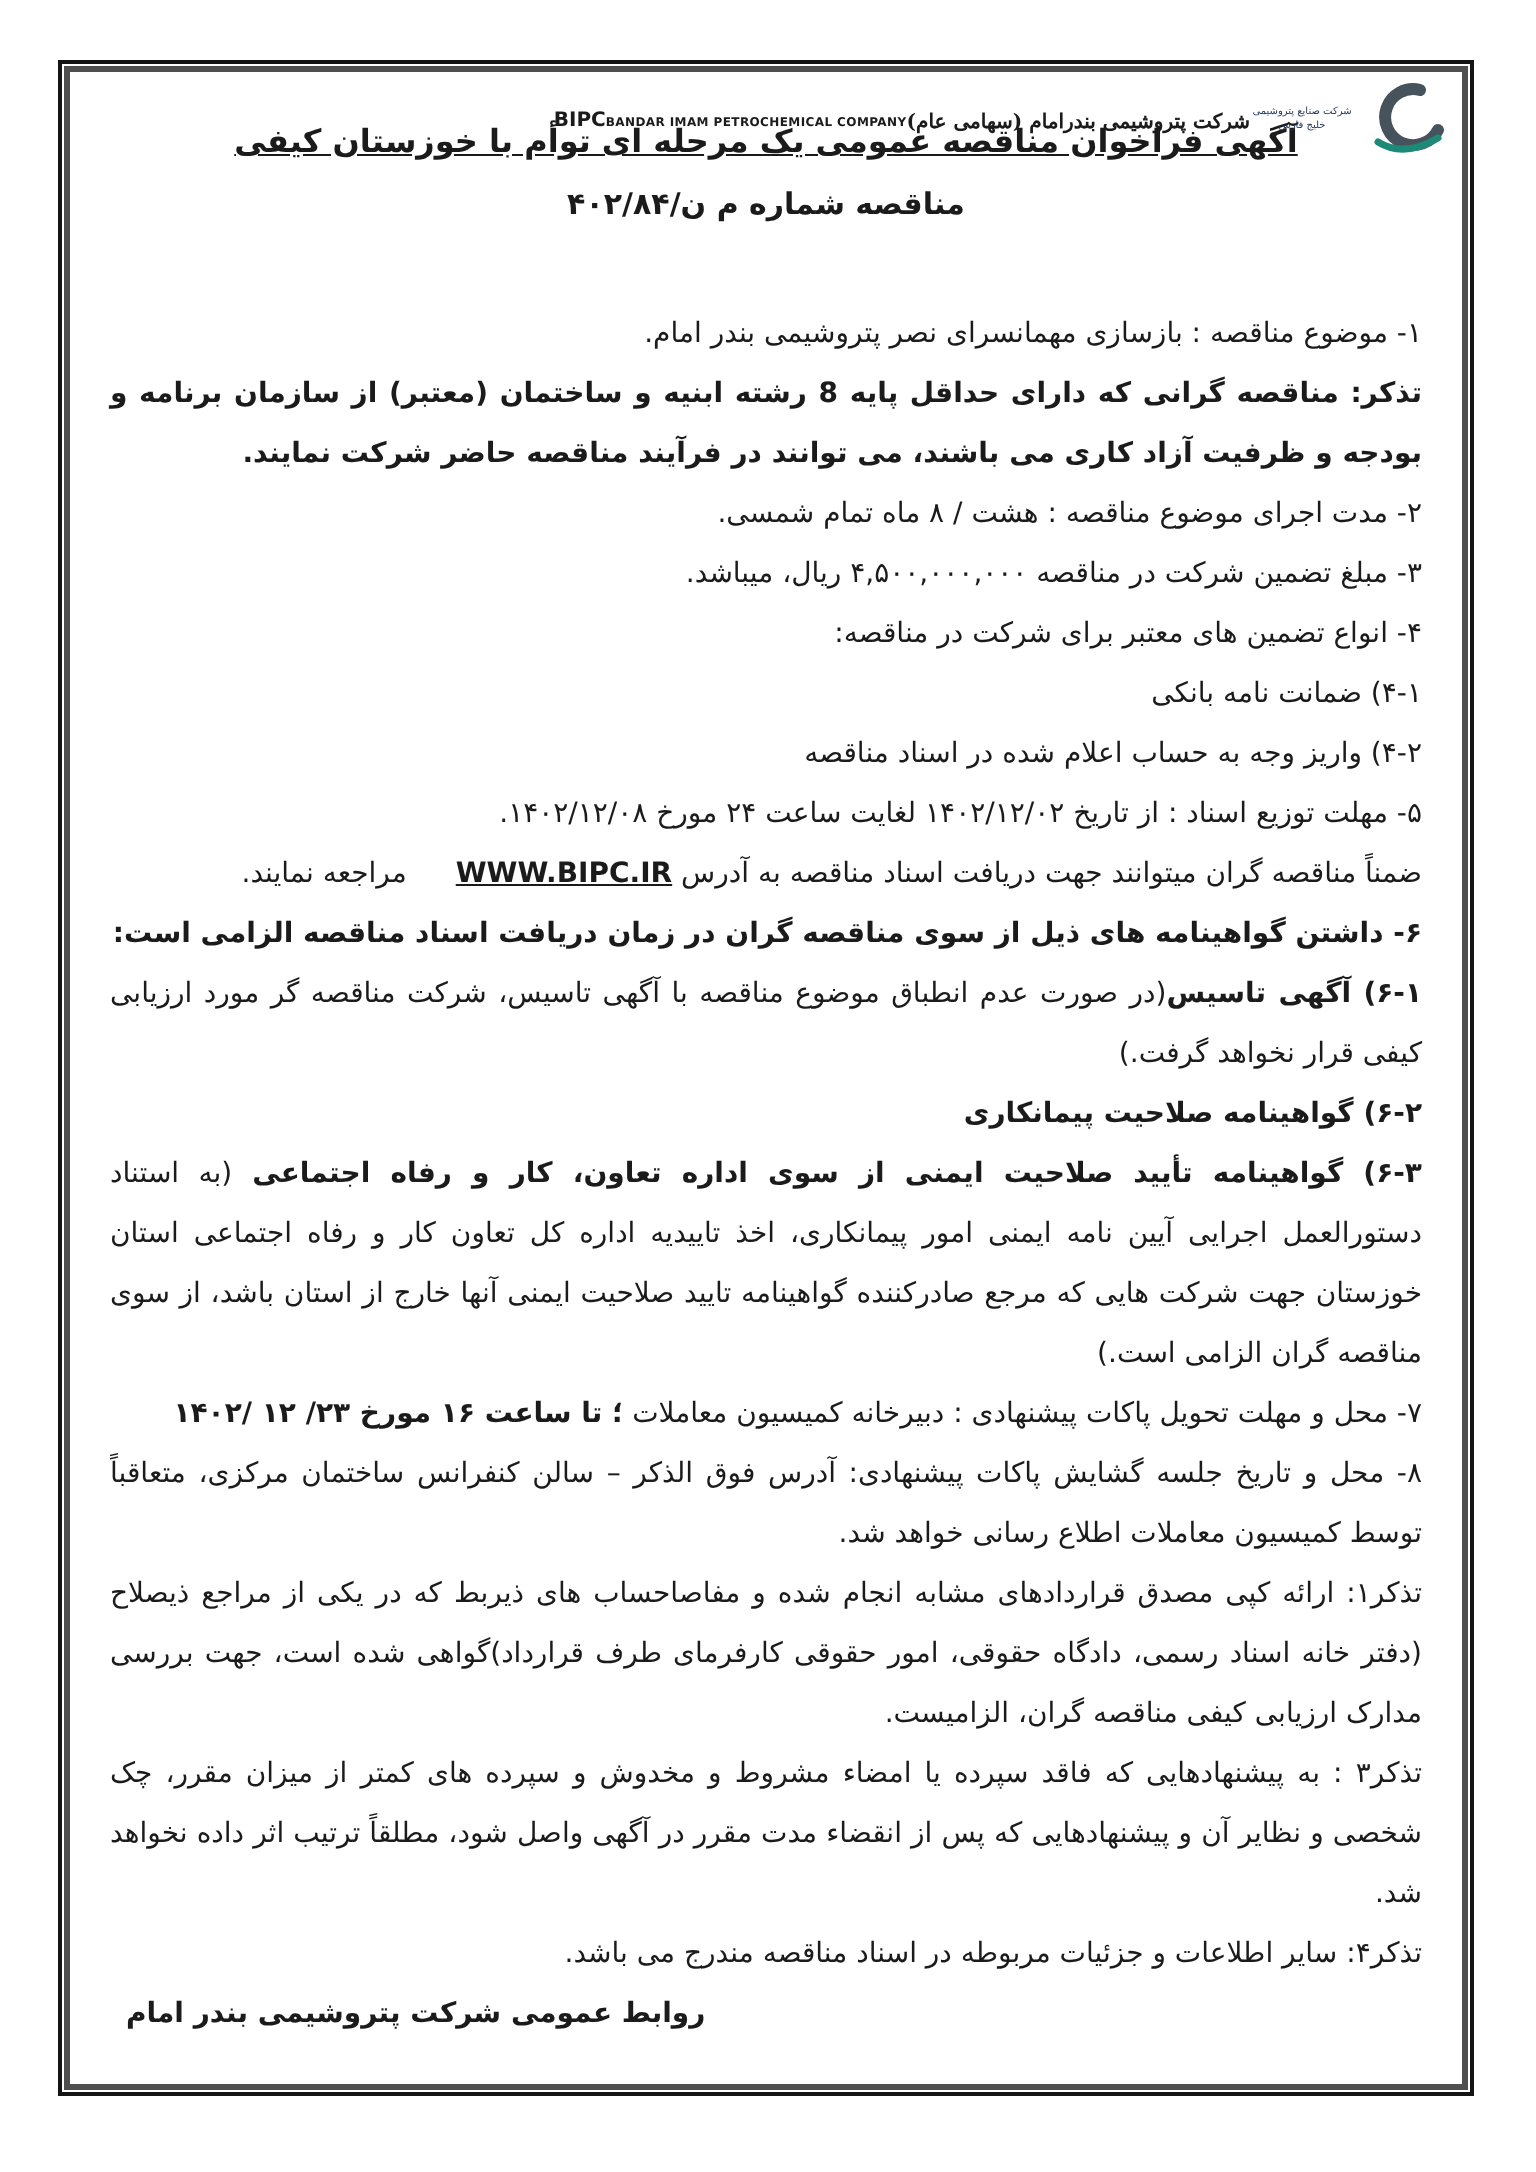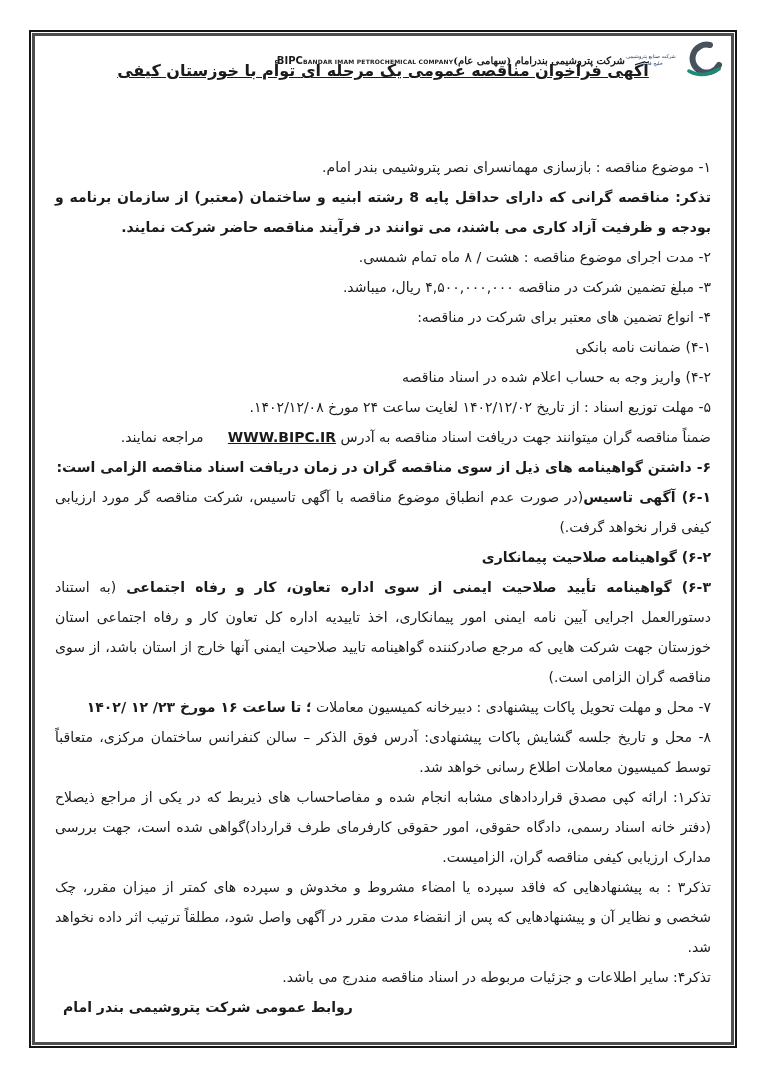--- a/index.html
+++ b/index.html
@@ -52,20 +52,21 @@
               <path d="M31 5 A 14 14 0 1 0 40 25" fill="none" stroke="#46525c" stroke-width="6" stroke-linecap="round"></path>
               <path d="M10 31 Q 23 39 40 29" fill="none" stroke="#1d8a78" stroke-width="3.5" stroke-linecap="round"></path>
             </svg>
             <div class="logo-holding">شرکت صنایع پتروشیمی خلیج فارس</div>
           </div>
           <div class="logo-fa">شرکت پتروشیمی بندرامام (سهامی عام)</div>
           <div class="logo-en">BANDAR IMAM PETROCHEMICAL COMPANY</div>
           <div class="logo-abbr">BIPC</div>
         </div>
         <div class="doc-title">آگهی فراخوان مناقصه عمومی یک مرحله ای توأم با خوزستان کیفی</div>
+        <div class="tender-no">مناقصه شماره م ن/۴۰۲/۸۴</div>
       </div>
 
       <div class="bodytext" id="doc-body">
           <div class="para"><span>۱- موضوع مناقصه : بازسازی مهمانسرای نصر پتروشیمی بندر امام.</span></div>
           <div class="para"><span class="b">تذکر: مناقصه گرانی که دارای حداقل پایه 8 رشته ابنیه و ساختمان (معتبر) از سازمان برنامه و بودجه و ظرفیت آزاد کاری می باشند، می توانند در فرآیند مناقصه حاضر شرکت نمایند.</span></div>
           <div class="para"><span>۲- مدت اجرای موضوع مناقصه : هشت / ۸ ماه تمام شمسی.</span></div>
           <div class="para"><span>۳- مبلغ تضمین شرکت در مناقصه ۴,۵۰۰,۰۰۰,۰۰۰ ریال، میباشد.</span></div>
           <div class="para"><span>۴- انواع تضمین های معتبر برای شرکت در مناقصه:</span></div>
           <div class="para"><span>۴-۱) ضمانت نامه بانکی</span></div>
           <div class="para"><span>۴-۲) واریز وجه به حساب اعلام شده در اسناد مناقصه</span></div>

